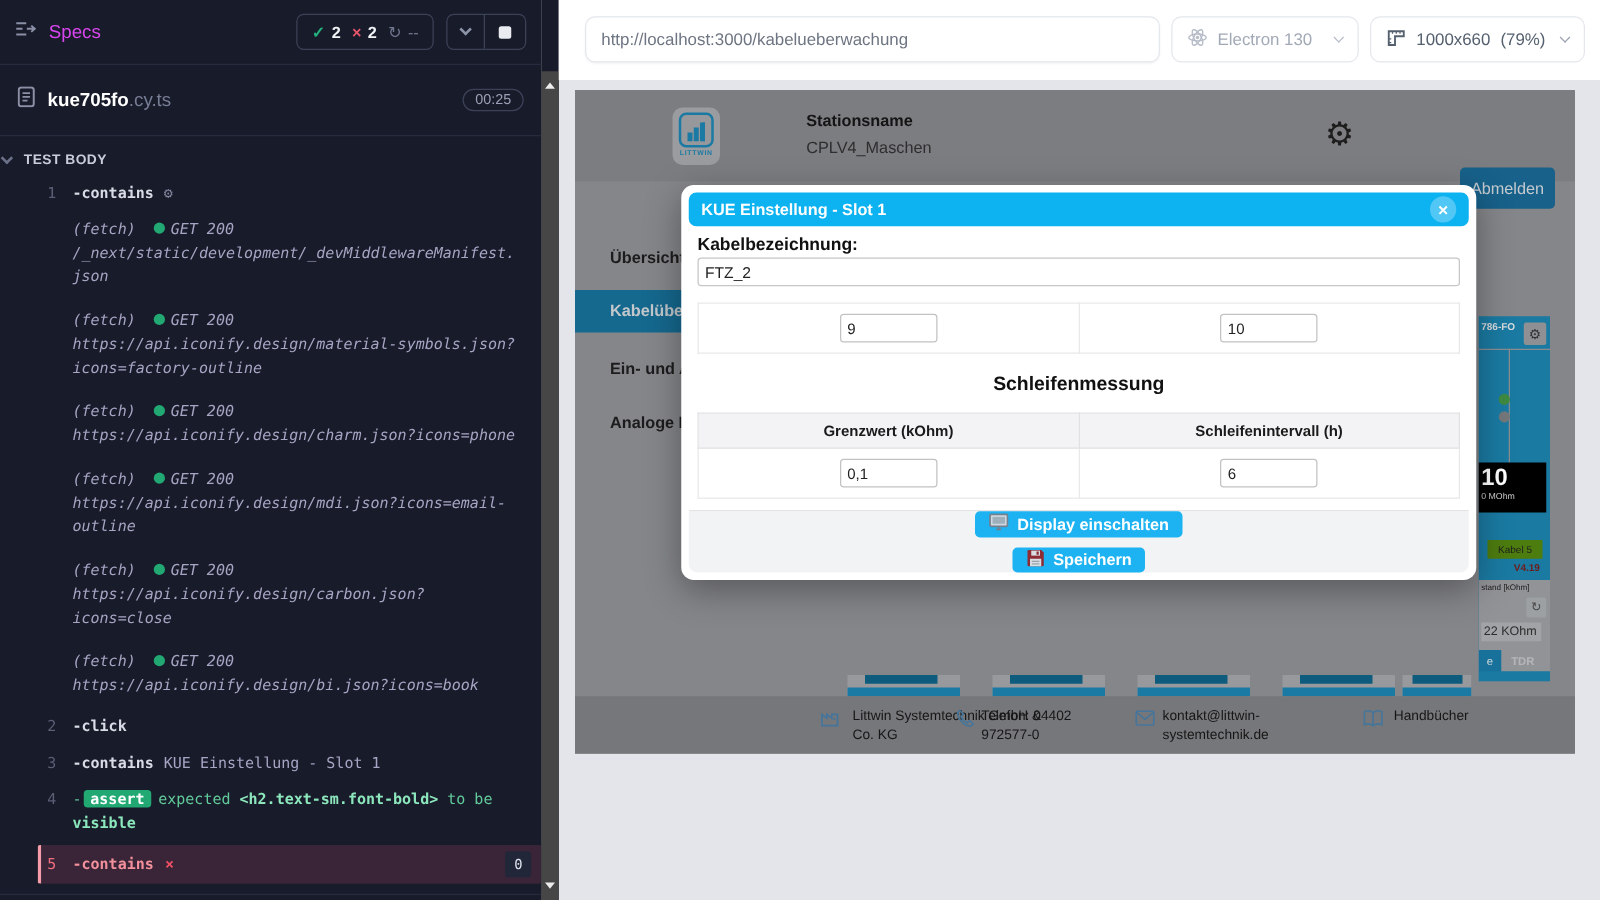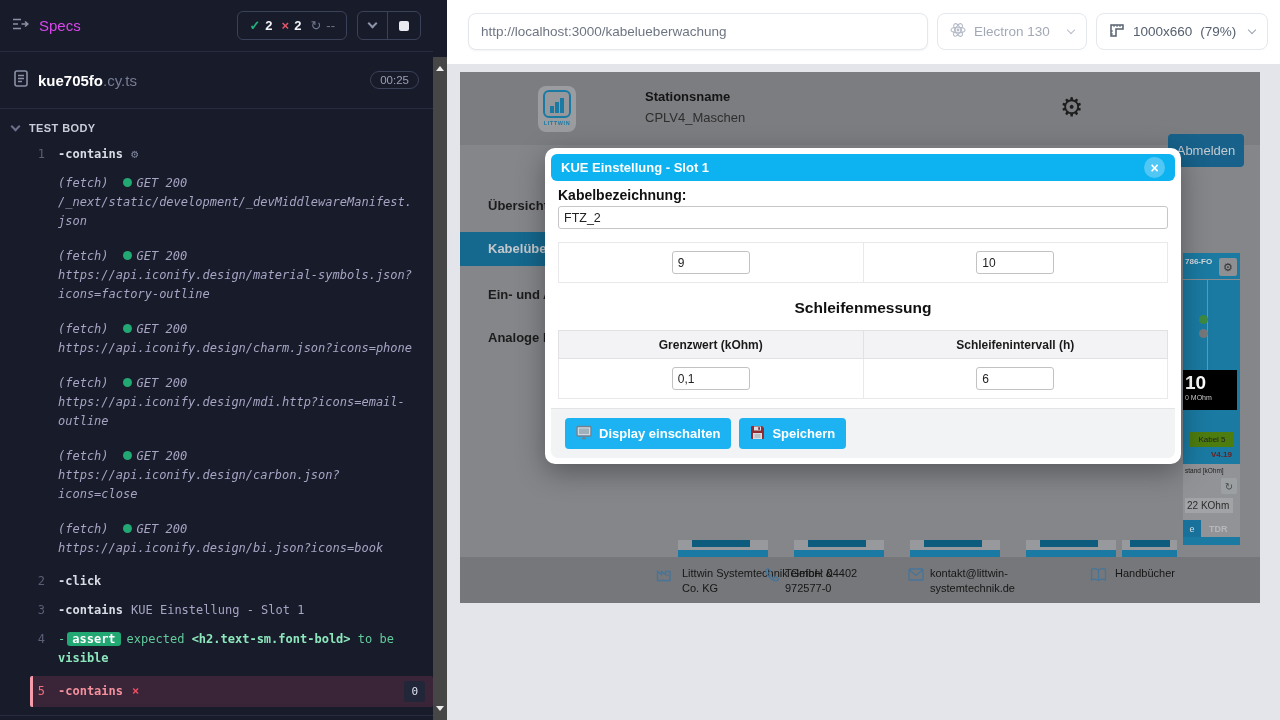--- a/index.html
+++ b/index.html
@@ -18,21 +18,21 @@
   .dimtxt { color:#6f768d; font-weight:normal; }
   .win-box { margin-left:10px; display:flex; align-items:center; border:1px solid #3b4157; border-radius:6px; height:29px; }
   .win-cell { padding:0 11px; height:100%; display:flex; align-items:center; }
   .win-cell + .win-cell { border-left:1px solid #3b4157; }
   .stop-sq { width:10px; height:10px; background:#e9ebf1; border-radius:2px; }
   .cv { display:inline-block; width:7px; height:7px; border-right:2px solid #8d93a8; border-bottom:2px solid #8d93a8; transform:rotate(45deg); margin-top:-4px; }
   .spec-row { height:57px; border-bottom:1px solid #262b3d; display:flex; align-items:center; padding:0 14px; }
   .spec-name { margin-left:10px; font-size:15px; font-weight:bold; color:#ffffff; }
   .spec-ext { font-size:15px; color:#767d95; font-weight:normal; }
   .time-pill { margin-left:auto; border:1px solid #3b4157; border-radius:11px; padding:2px 9px; font-size:11.5px; color:#99a0b5; }
-  .testbody-row { height:30px; display:flex; align-items:center; padding:0 12px; margin-top:4px; }
+  .testbody-row { height:30px; display:flex; align-items:center; padding:0 2px; margin-top:4px; }
   .tb-label { margin-left:10px; font-size:11px; font-weight:bold; letter-spacing:.4px; color:#c9cdda; }
   .cmds { font-family:"DejaVu Sans Mono", monospace; font-size:12px; line-height:19px; padding-bottom:8px; border-bottom:1px solid #262b3d; }
   .cmd-row { display:flex; padding:2px 0; }
   .gutter { width:58px; text-align:right; padding-right:13px; color:#5a5f76; flex:none; }
   .cmd-content { flex:1; padding-right:16px; overflow-wrap:anywhere; }
   .cmd-name { font-weight:bold; color:#d9dce6; }
   .gear-g { color:#7f859c; font-size:12px; margin-left:8px; }
   .fetch-block { margin:6px 0; }
   .fetch-line, .fetch-url { font-style:italic; color:#a7a4c4; }
   .gdot { display:inline-block; width:9px; height:9px; border-radius:50%; background:#21a873; margin:0 5px 0 14px; }
@@ -114,21 +114,21 @@
   .m-close { margin-left:auto; width:21px; height:21px; border-radius:50%; background:rgba(255,255,255,.28); color:#fff; font-size:14px; font-weight:bold; display:flex; align-items:center; justify-content:center; line-height:1; }
   .m-body { padding:0 7px; }
   .m-label { margin-top:6px; font-size:14px; font-weight:bold; color:#111; }
   .m-input { margin-top:3px; width:100%; height:23px; border:1px solid #c6c6c6; border-radius:3px; font-size:12.5px; padding:0 5px; font-family:"Liberation Sans",sans-serif; color:#222; }
   .m-section { margin-top:27px; text-align:center; font-size:15.5px; font-weight:bold; color:#111; }
   .m-section2 { margin-top:16px; text-align:center; font-size:15.5px; font-weight:bold; color:#111; }
   .m-table { width:100%; border-collapse:collapse; margin-top:13px; }
   .m-table th { background:#f3f3f5; border:1px solid #e1e1e3; height:28px; font-size:12px; font-weight:bold; color:#1a1a1a; width:50%; }
   .m-table td { border:1px solid #e9e9eb; height:40px; text-align:center; }
   .m-input-sm { width:78px; height:23px; border:1px solid #c2c2c2; border-radius:3px; font-size:12px; padding:0 5px; font-family:"Liberation Sans",sans-serif; color:#222; }
-  .m-footer { margin-top:9px; background:#f2f3f5; border-top:1px solid #e4e4e6; border-radius:0 0 7px 7px; height:50px; display:flex; align-items:center; gap:8px; padding:0 14px; }
+  .m-footer { margin-top:9px; background:#f2f3f5; border-top:1px solid #e4e4e6; border-radius:0 0 7px 7px; height:50px; display:flex; align-items:center; gap:8px; padding:0 14px;flex-direction:column; }
   .m-btn { background:#1db3f2; border:none; border-radius:4px; height:31px; display:flex; align-items:center; gap:7px; padding:0 11px; color:#fff; font-size:13px; font-weight:bold; font-family:"Liberation Sans",sans-serif; }
 </style>
 </head>
 <body>
 
 <div id="reporter">
   <div class="rep-header">
     <span>
       <svg width="17" height="14" viewBox="0 0 17 14">
           <g stroke="#8a90a6" stroke-width="1.6" fill="none">
@@ -203,21 +203,21 @@
       <span class="gutter"></span>
       <span class="cmd-content fetch-block">
         <span class="fetch-line">(fetch)</span><span class="gdot"></span><span class="fetch-line">GET 200</span>
         <div class="fetch-url">https://api.iconify.design/charm.json?icons=phone</div>
       </span>
     </div>
     <div class="cmd-row">
       <span class="gutter"></span>
       <span class="cmd-content fetch-block">
         <span class="fetch-line">(fetch)</span><span class="gdot"></span><span class="fetch-line">GET 200</span>
-        <div class="fetch-url">https://api.iconify.design/mdi.http?icons=email-outline</div>
+        <div class="fetch-url">https://api.iconify.design/mdi.json?icons=email-outline</div>
       </span>
     </div>
     <div class="cmd-row">
       <span class="gutter"></span>
       <span class="cmd-content fetch-block">
         <span class="fetch-line">(fetch)</span><span class="gdot"></span><span class="fetch-line">GET 200</span>
         <div class="fetch-url">https://api.iconify.design/carbon.json?icons=close</div>
       </span>
     </div>
     <div class="cmd-row">

